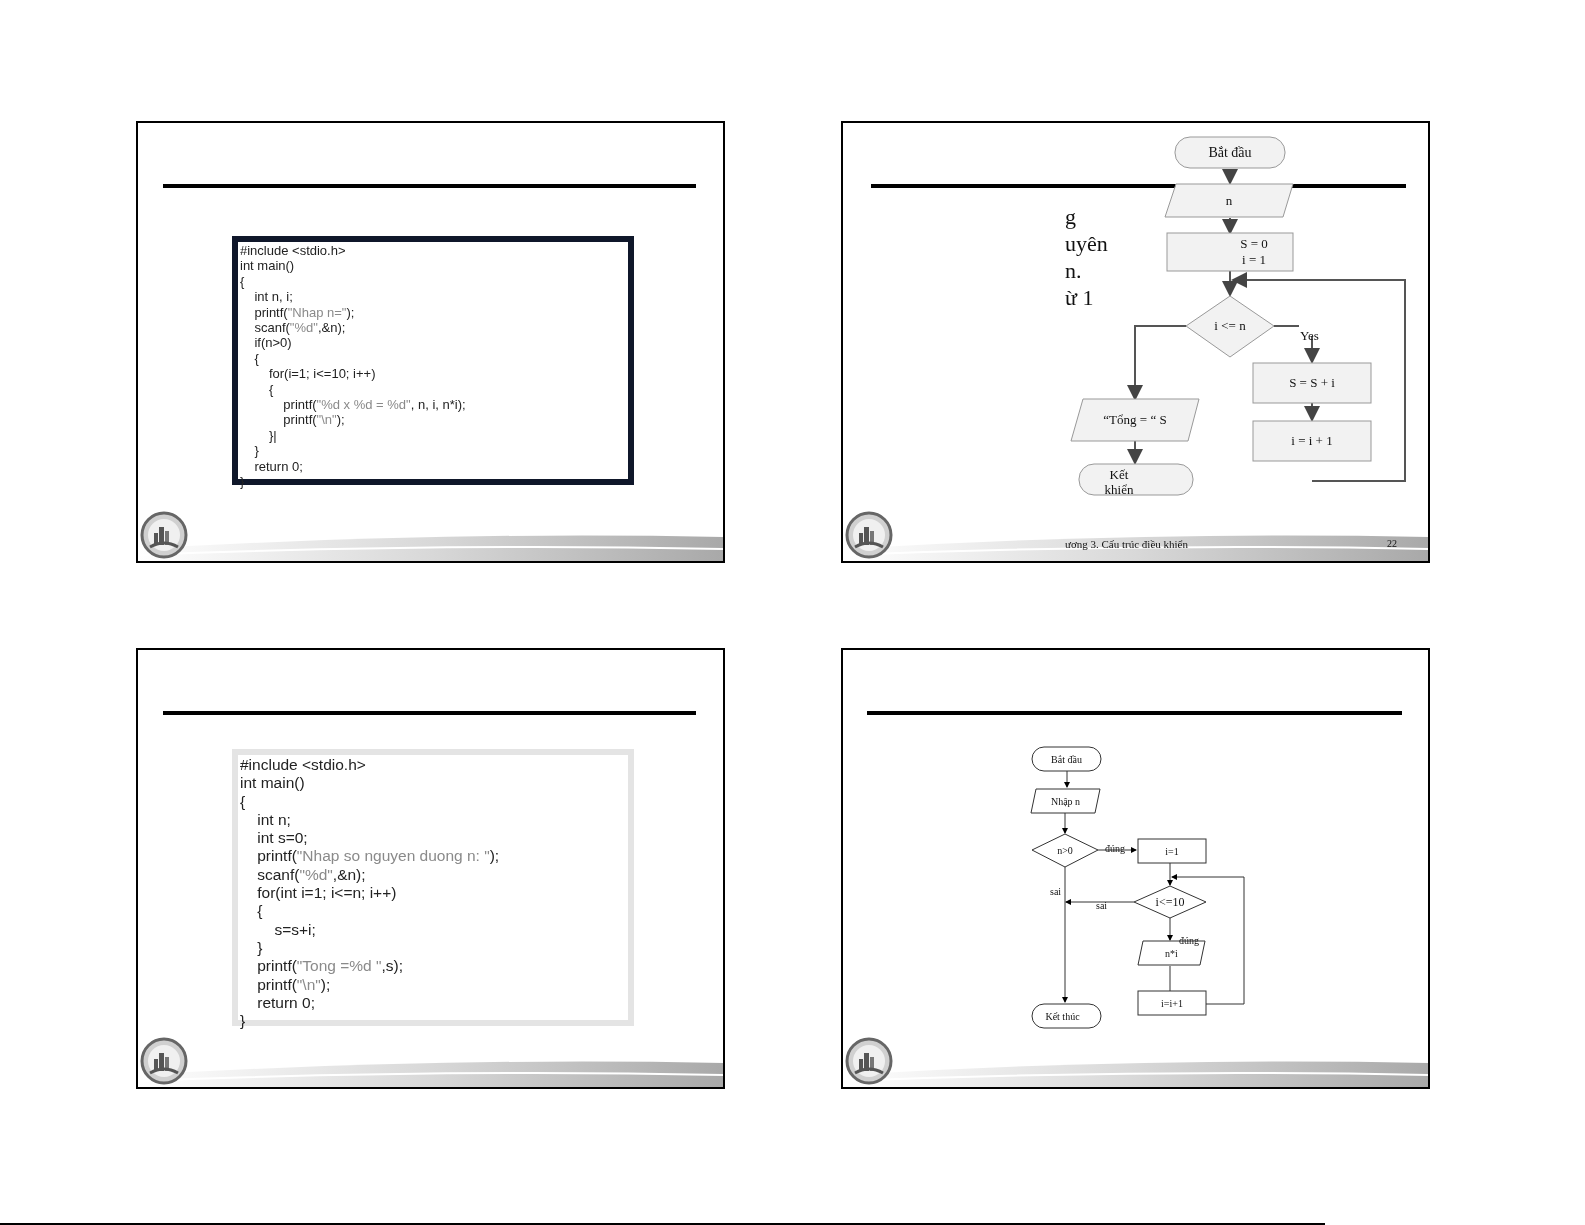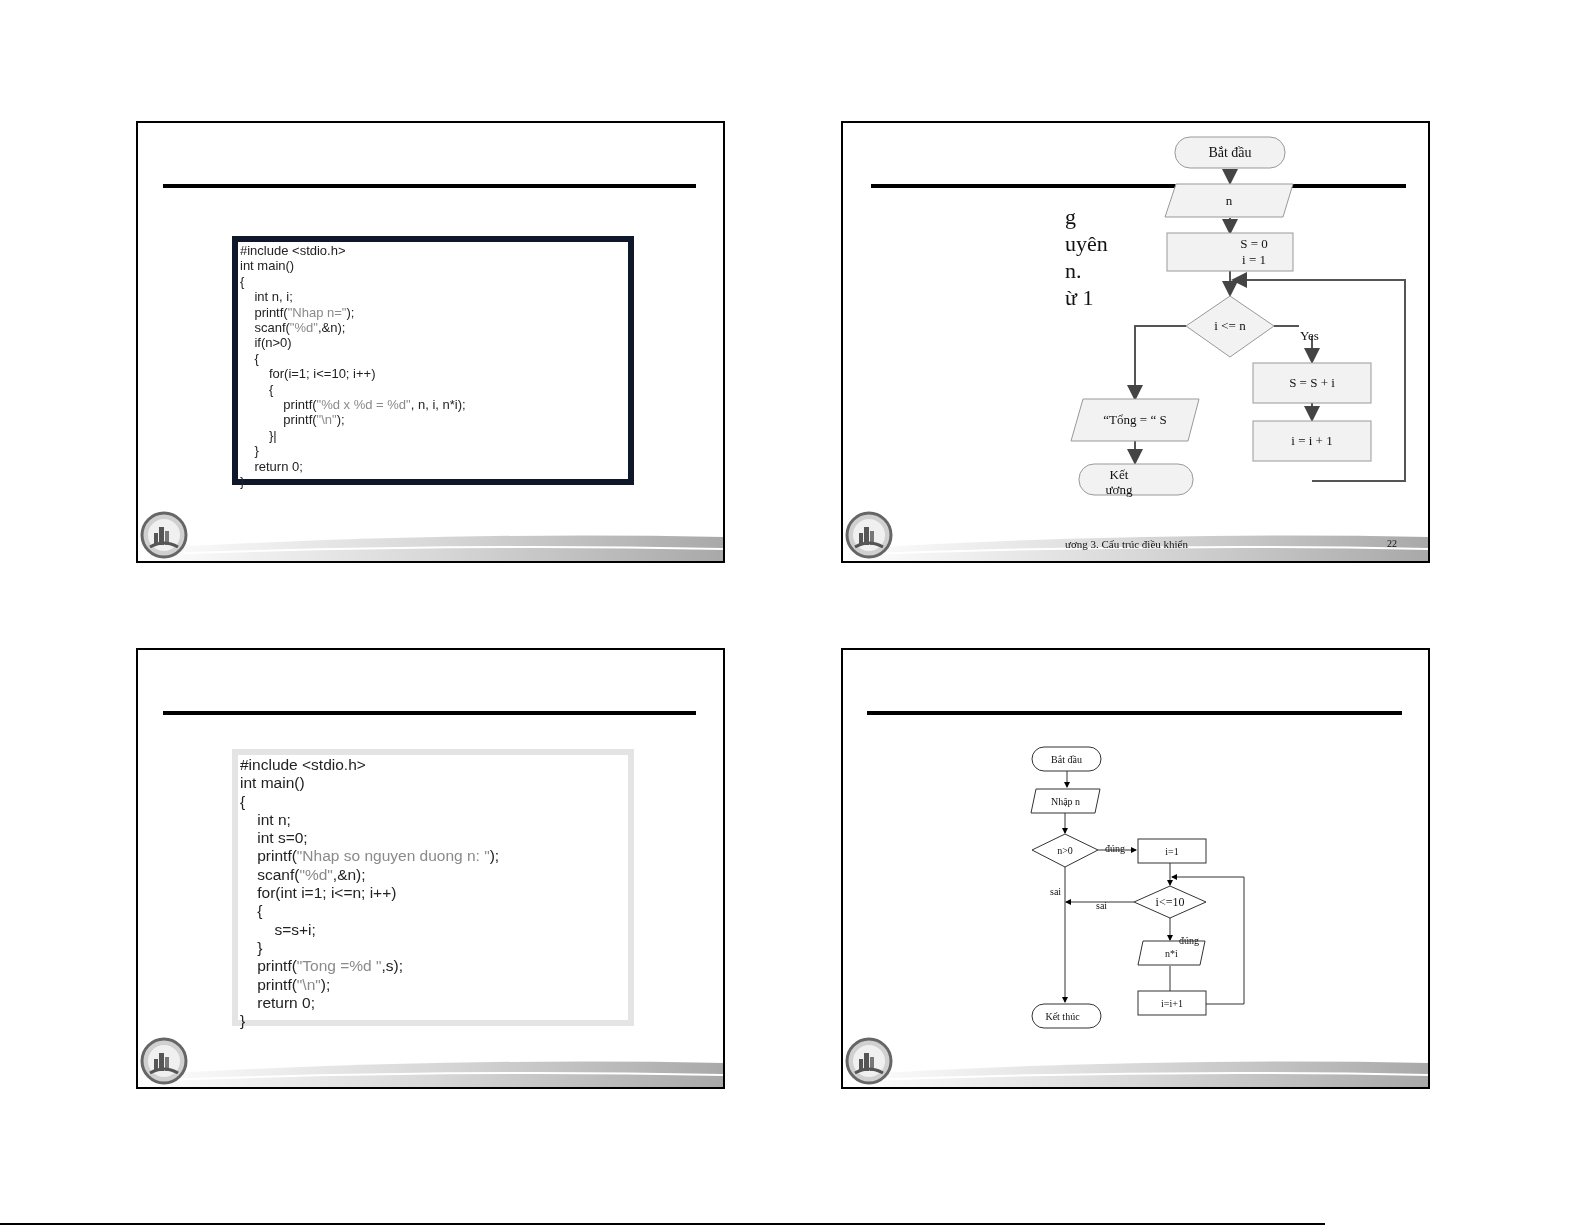--- a/index.html
+++ b/index.html
@@ -85,21 +85,21 @@
     <span>S = 0</span>
     <span>i = 1</span>
   </div>
   <div class="fc" style="left:343px; top:188px; width:88px; height:30px; font-size:13px;">i &lt;= n</div>
   <div class="fc-label" style="left:457px; top:195px; font-size:13px;">Yes</div>
   <div class="fc" style="left:410px; top:240px; width:118px; height:40px; font-size:13px;">S = S + i</div>
   <div class="fc" style="left:410px; top:298px; width:118px; height:40px; font-size:13px;">i = i + 1</div>
   <div class="fc" style="left:228px; top:276px; width:128px; height:42px; font-size:13px;">“Tổng = “ S</div>
   <div class="fc" style="left:236px; top:341px; width:80px; height:36px; font-size:13px; flex-direction:column; line-height:15px;">
     <span>Kết</span>
-    <span>ương</span>
+    <span>khiển</span>
   </div>
   <svg class="footer-swoosh" viewBox="0 0 589 42" preserveAspectRatio="none">
     <defs>
         <linearGradient id="sw2" x1="0" x2="1">
           <stop offset="0" stop-color="#ffffff"></stop>
           <stop offset="0.5" stop-color="#d8d8d8"></stop>
           <stop offset="1" stop-color="#a8a8a8"></stop>
         </linearGradient>
       </defs>
     <path d="M0,30 Q300,12 589,18 L589,42 L0,42 Z" fill="url(#sw2)"></path>

